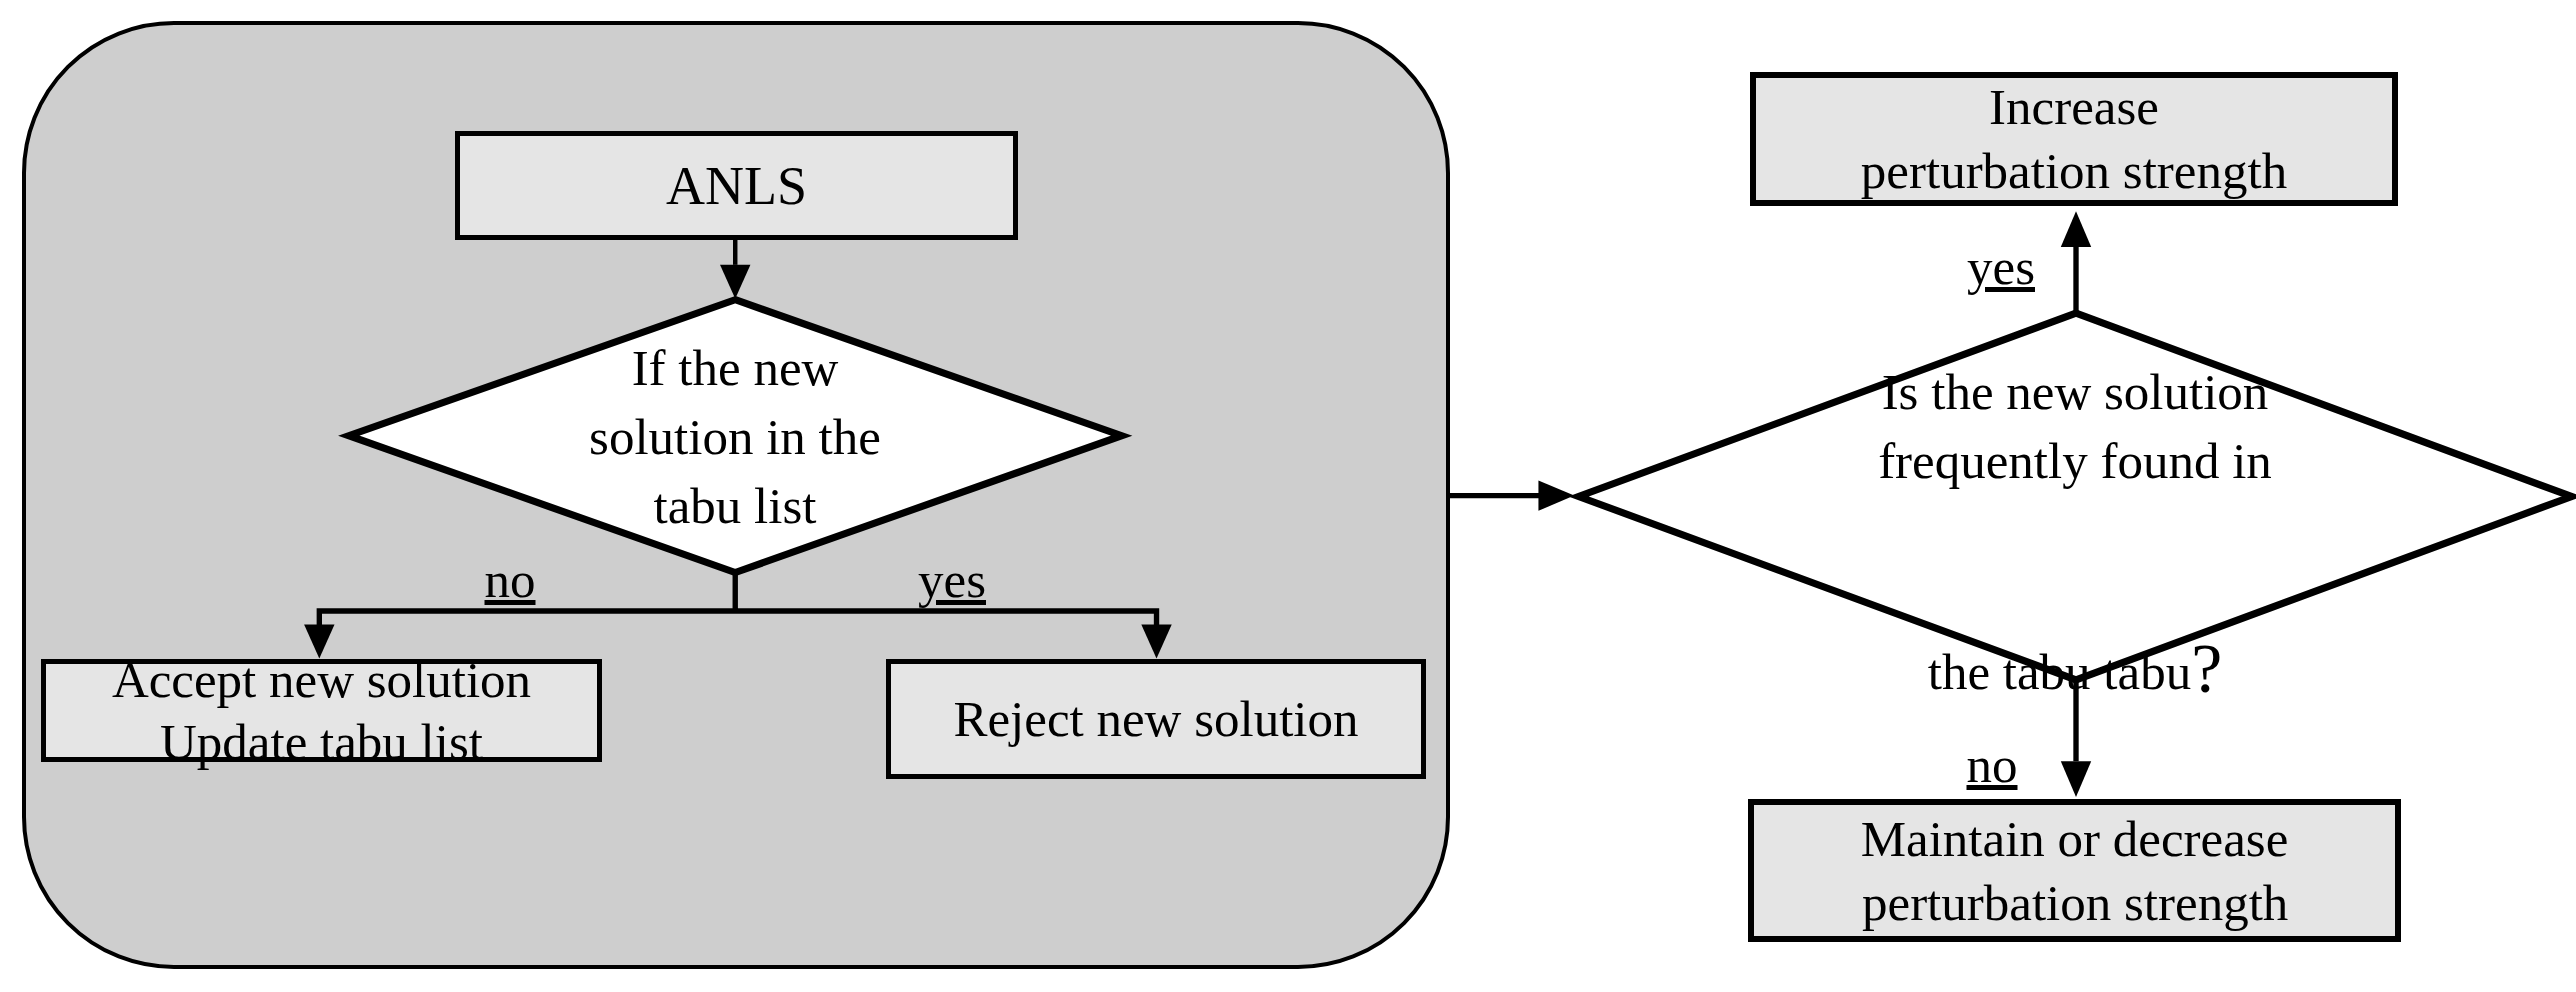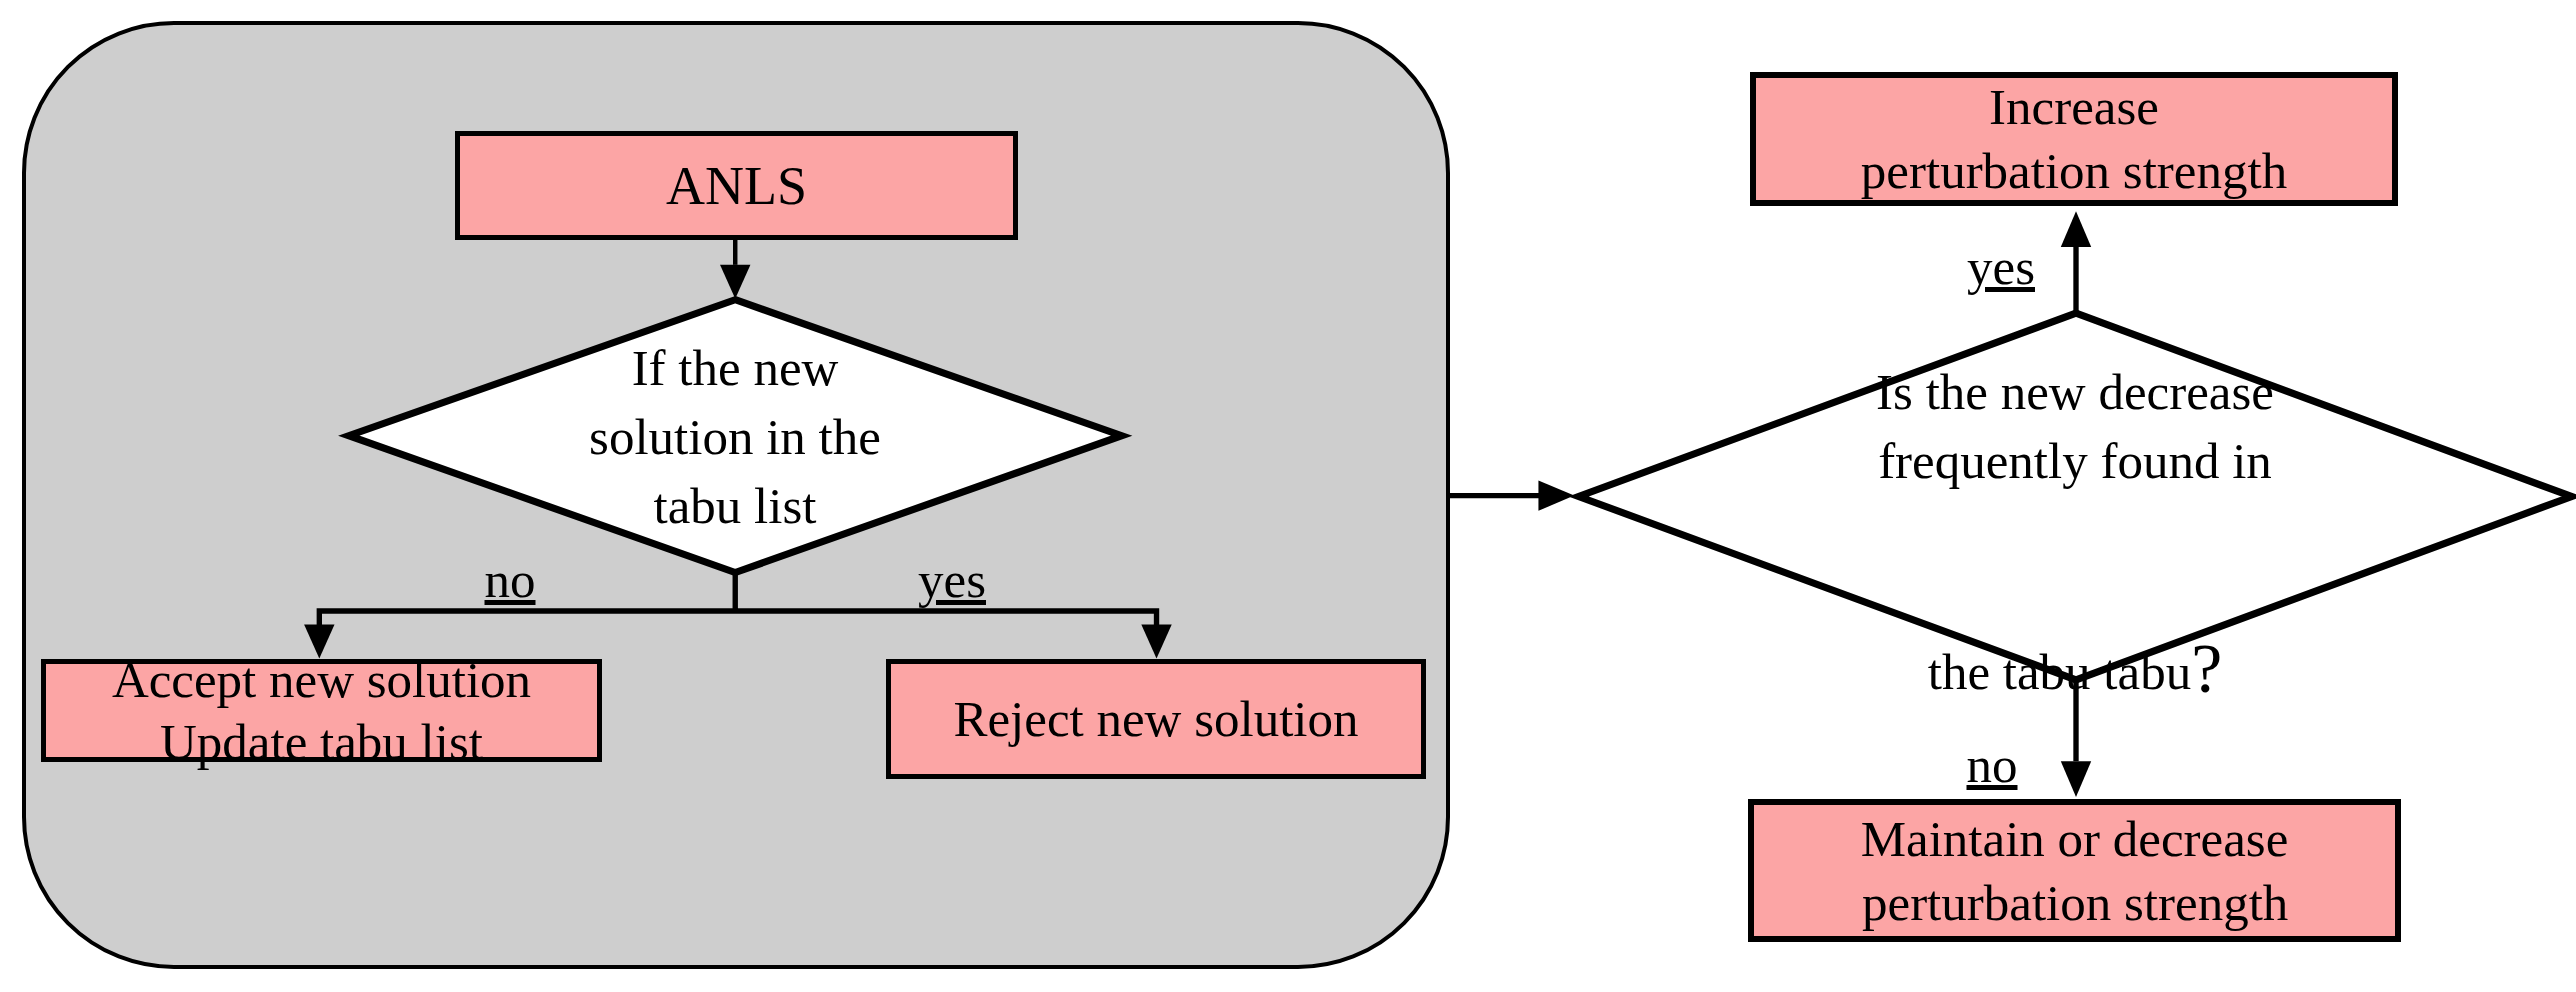--- a/index.html
+++ b/index.html
@@ -23,21 +23,21 @@
     box-sizing: border-box;
     z-index: 1;
   }
   svg.connectors {
     position: absolute;
     left: 0; top: 0;
     z-index: 2;
   }
   .node {
     position: absolute;
-    background: #fca5a5;
+    background: #e5e5e5;
     border: 5.4px solid #000000;
     box-sizing: border-box;
     display: flex;
     align-items: center;
     justify-content: center;
     text-align: center;
     z-index: 3;
     line-height: 62px;
   }
   .node .node-text { white-space: pre-line; }
@@ -125,21 +125,21 @@
   <div class="node maintain-box">
     <div class="node-text">Maintain or decrease
 perturbation strength</div>
   </div>
 
   <div class="diamond-label left-diamond-label">If the new
 solution in the
 tabu list</div>
 
   <div class="diamond-label right-diamond-label">
-    <span>Is the new decrease
+    <span>Is the new solution
 frequently found in</span>
     <br>
     <span>the tabu tabu</span><span class="qmark">?</span>
   </div>
 
   <div class="edge-label label-no-left">no</div>
   <div class="edge-label label-yes-left">yes</div>
   <div class="edge-label label-yes-right">yes</div>
   <div class="edge-label label-no-right">no</div>
 

